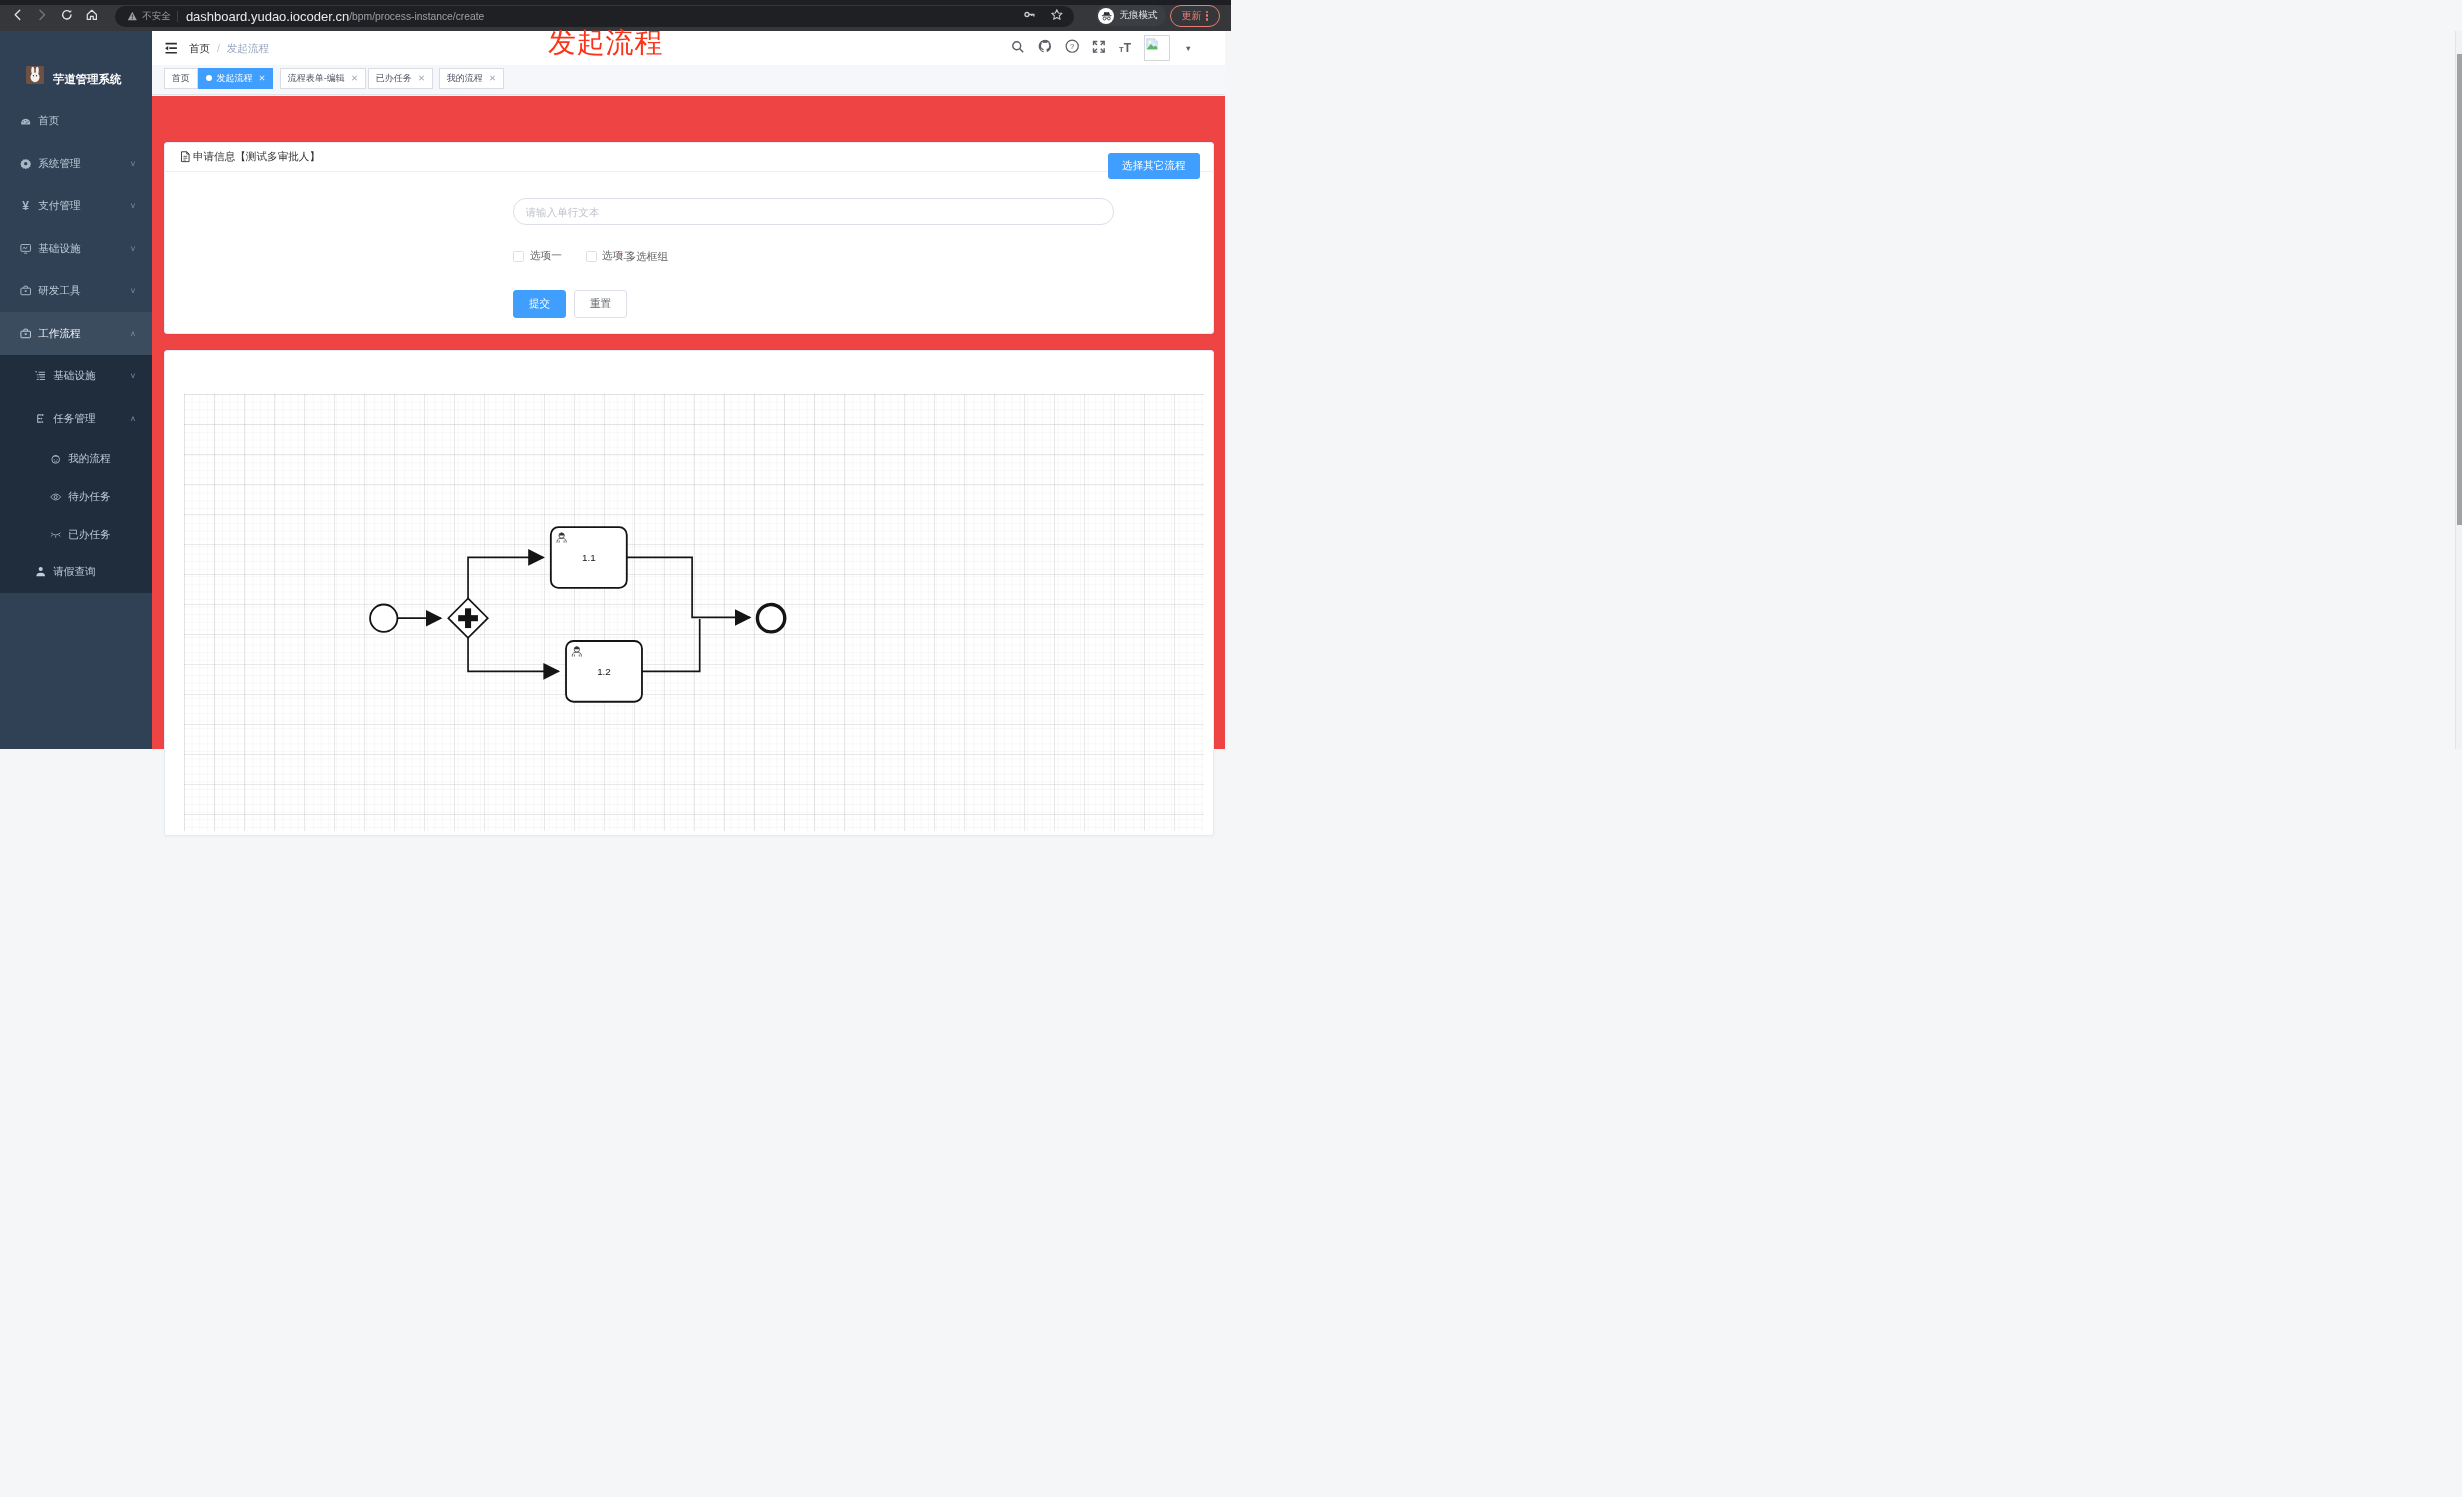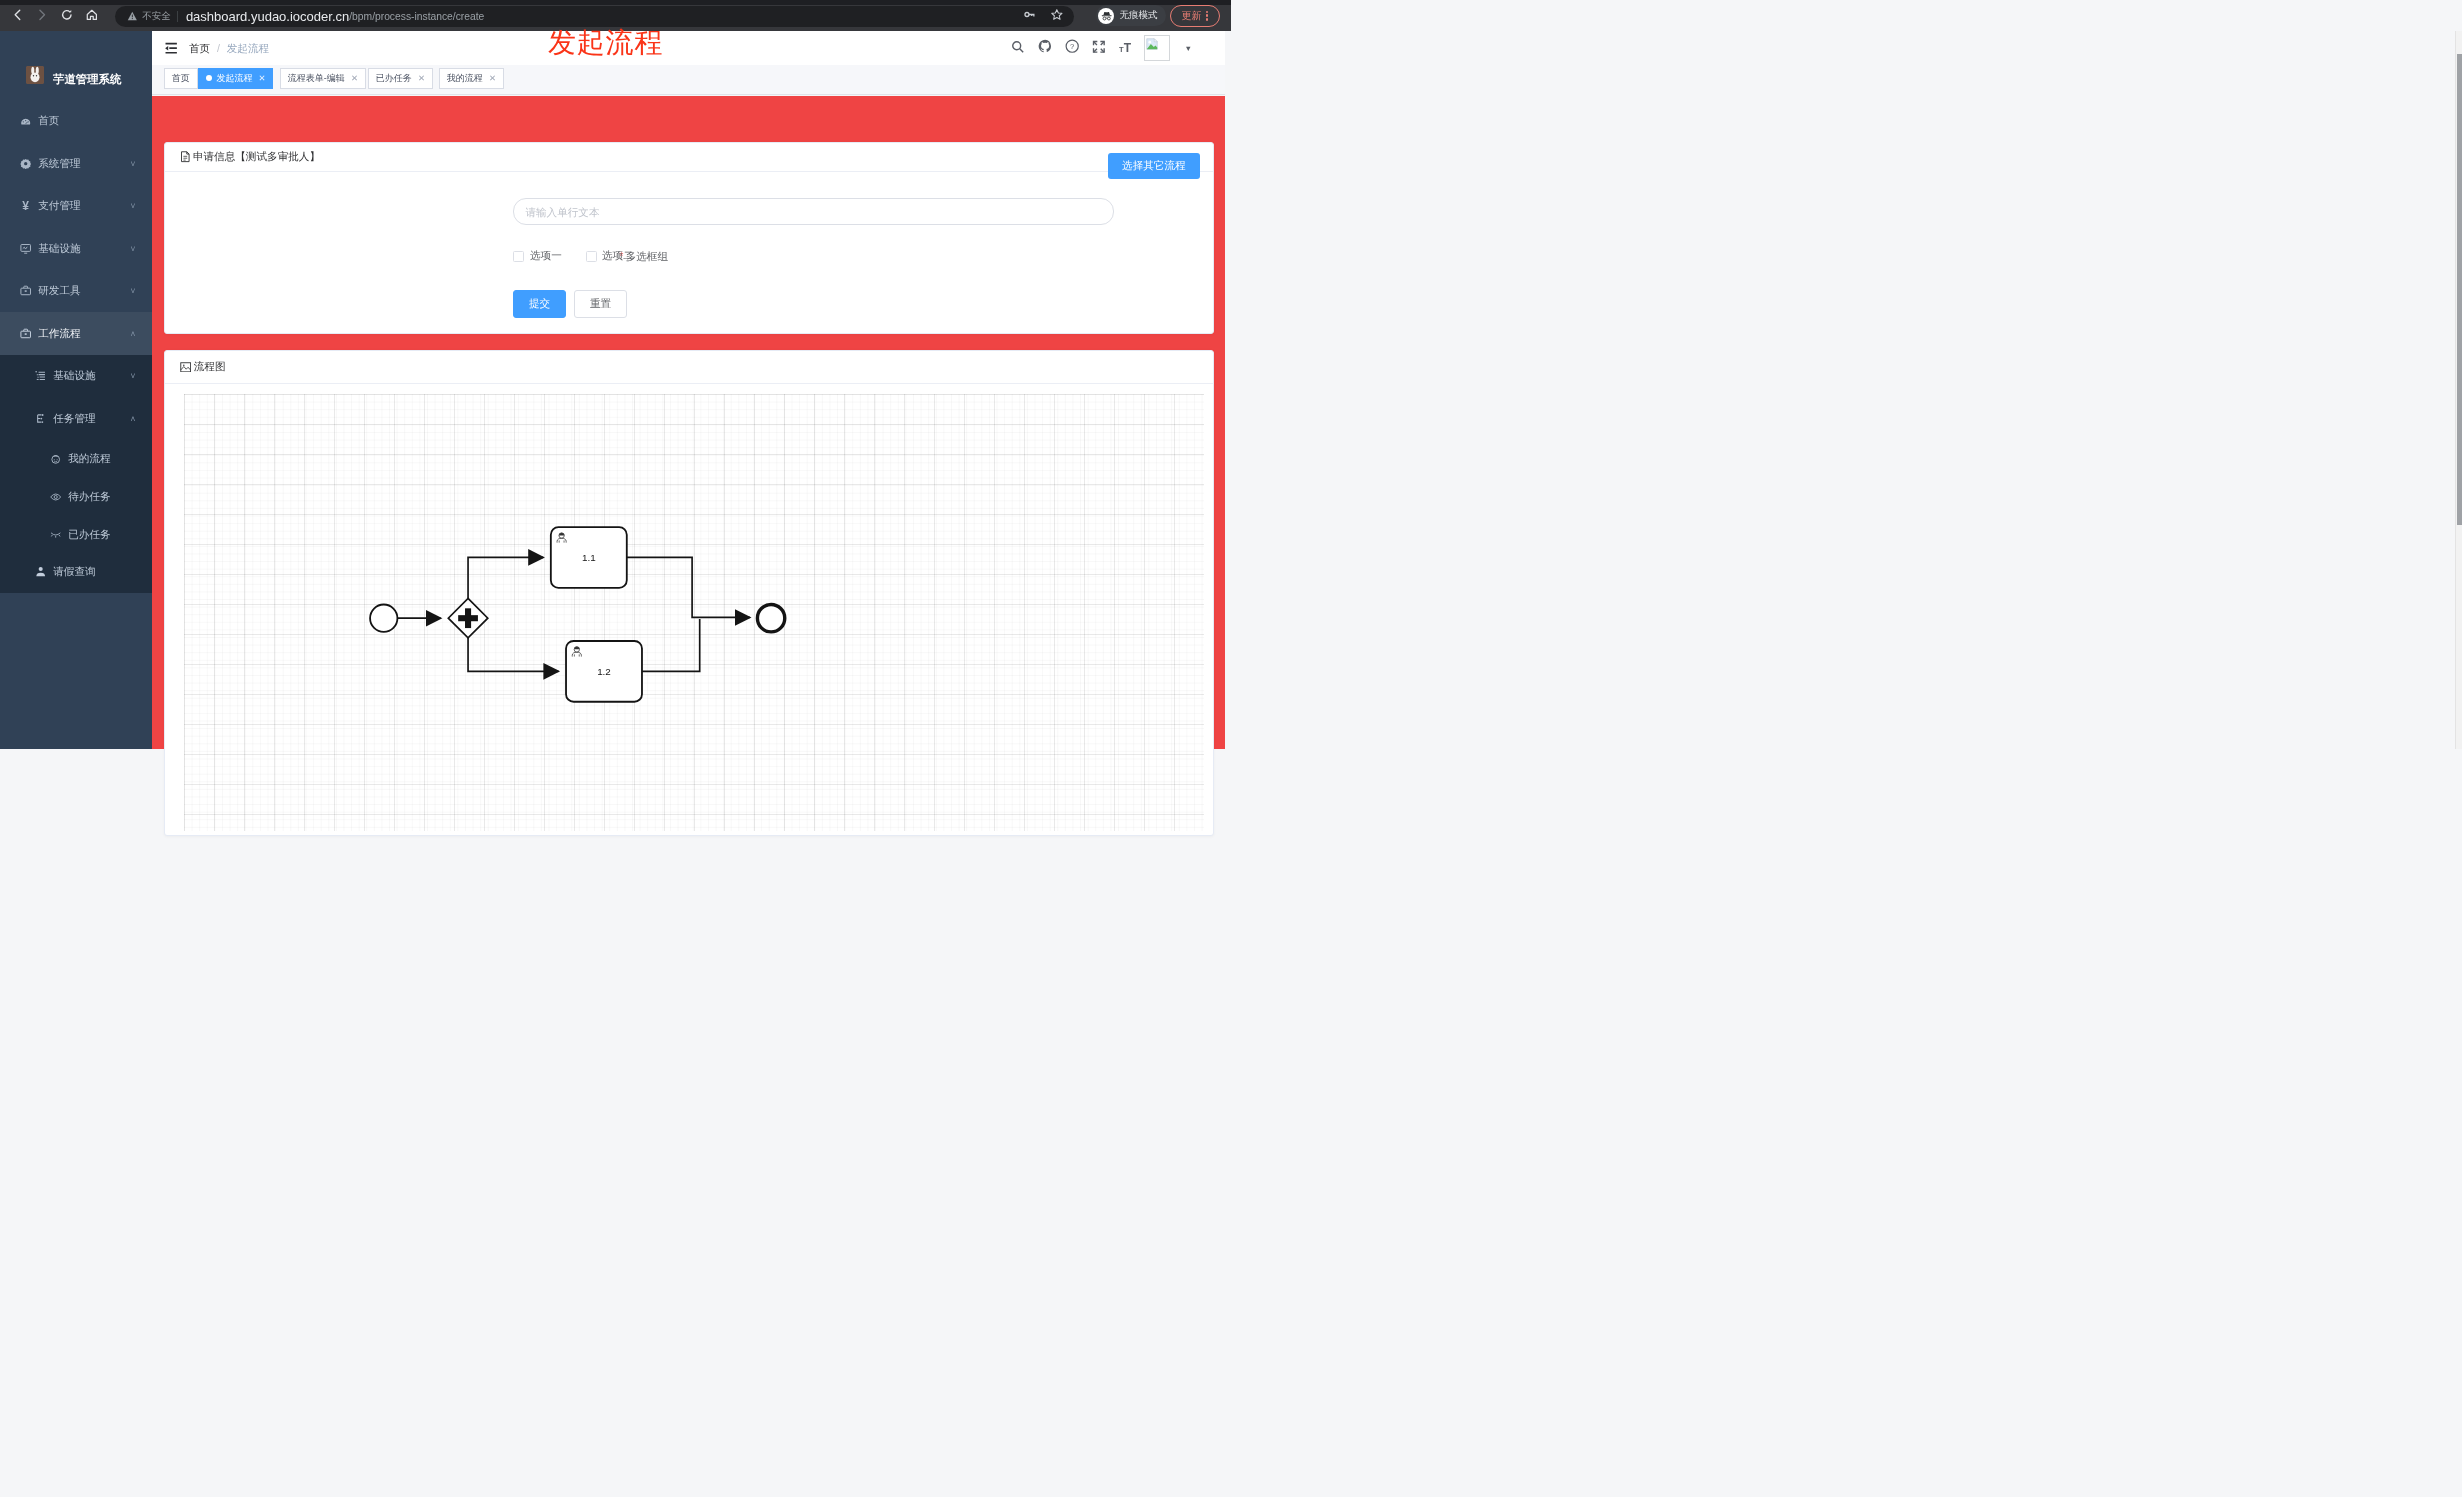--- a/index.html
+++ b/index.html
@@ -420,28 +420,20 @@
       <span class="cb" style="left:348px;"></span>
       <span class="cb-lb" style="left:365px;">选项一</span>
       <span class="cb" style="left:421px;"></span>
       <span class="cb-lb" style="left:437px;">选项二</span>
 
       <button class="btn" id="submit-btn">提交</button>
       <button class="btn" id="reset-btn">重置</button>
     </div>
 
     <div class="card" id="card-flow">
-      <div class="card-hd">
-        <svg width="11.4" height="10.6" viewBox="0 0 15 14">
-            <rect x="1" y="1" width="13" height="12" fill="none" stroke="#303133" stroke-width="1.2"></rect>
-            <path d="M1 10.5 5 6l3.2 3.5L10.5 7l3.5 3.5" fill="none" stroke="#303133" stroke-width="1.1"></path>
-            <circle cx="5" cy="4.3" r="1" fill="#303133"></circle>
-          </svg>
-        <span>流程图</span>
-      </div>
       <div id="flow-canvas">
         <svg id="bpmn-svg" width="1020" height="437" viewBox="0 0 1343 575">
           <defs>
             <marker id="arrow" markerWidth="11" markerHeight="10" refX="9" refY="5" orient="auto">
               <path d="M0,0 L10,5 L0,10 Z" fill="#141414"></path>
             </marker>
           </defs>
 
           <path d="M281,295 H338" stroke="#141414" stroke-width="2.2" fill="none" marker-end="url(#arrow)"></path>
           <path d="M374,269 V215 H473" stroke="#141414" stroke-width="2.2" fill="none" marker-end="url(#arrow)"></path>

